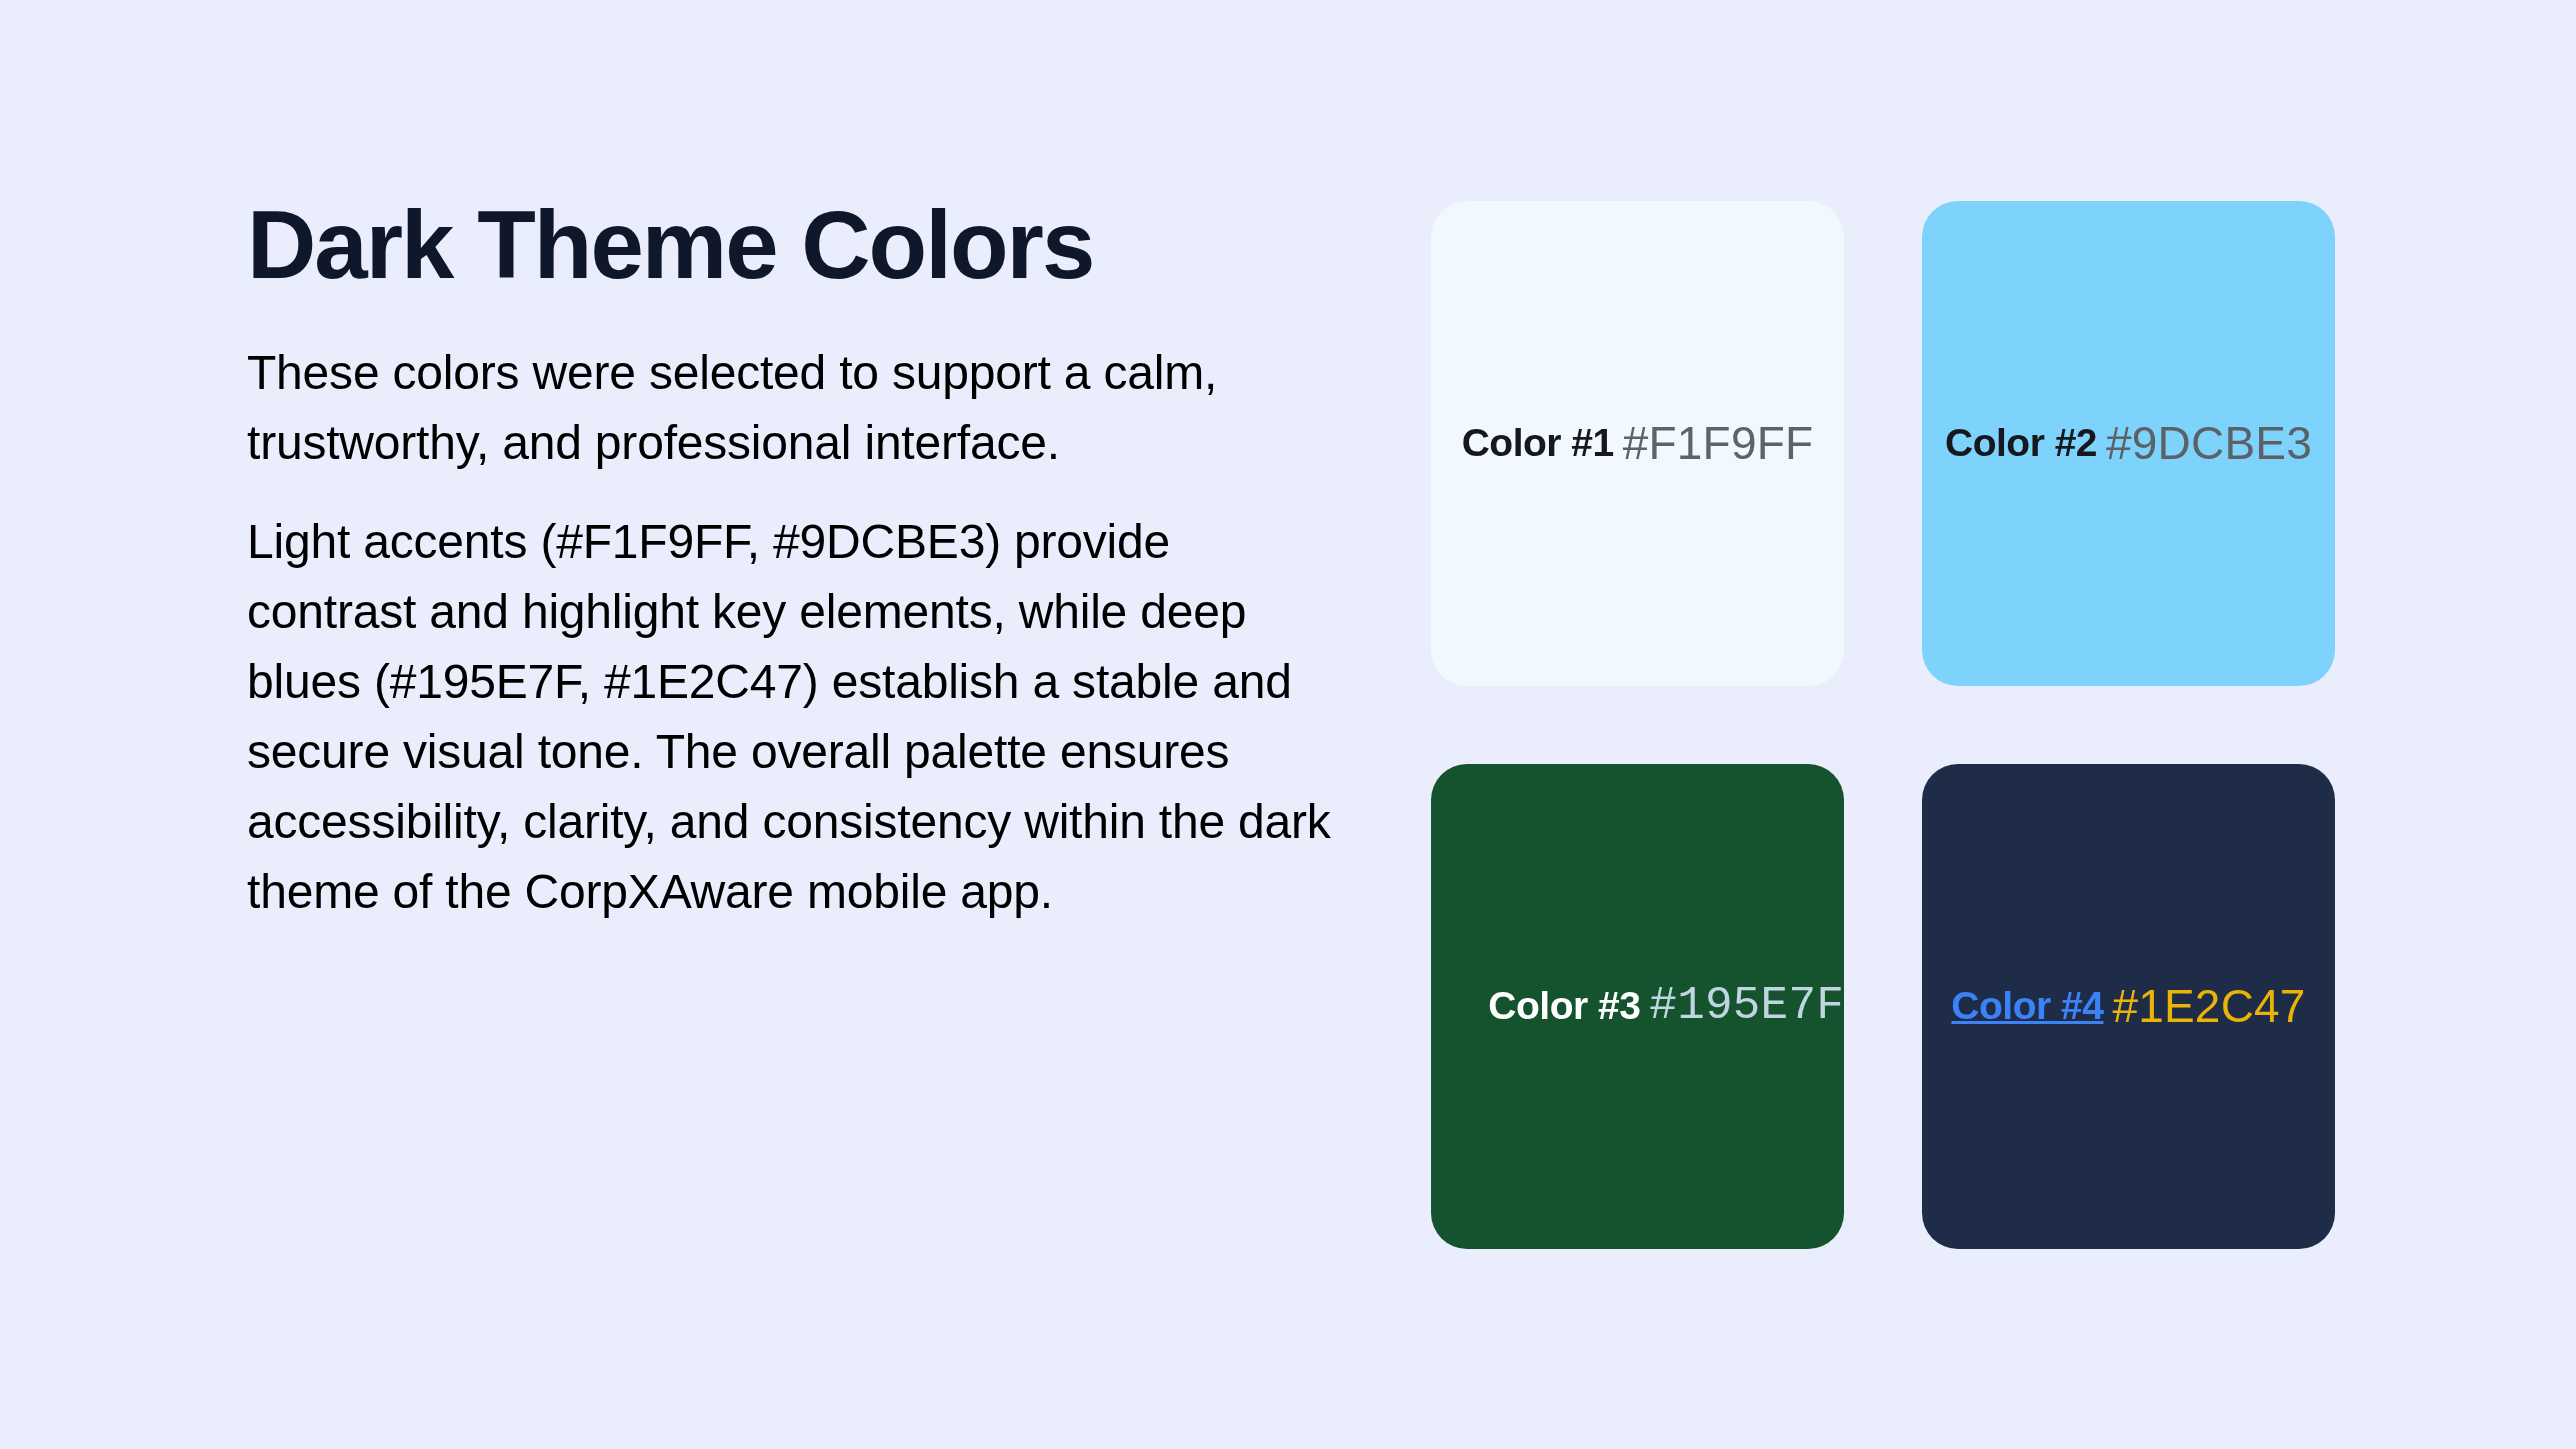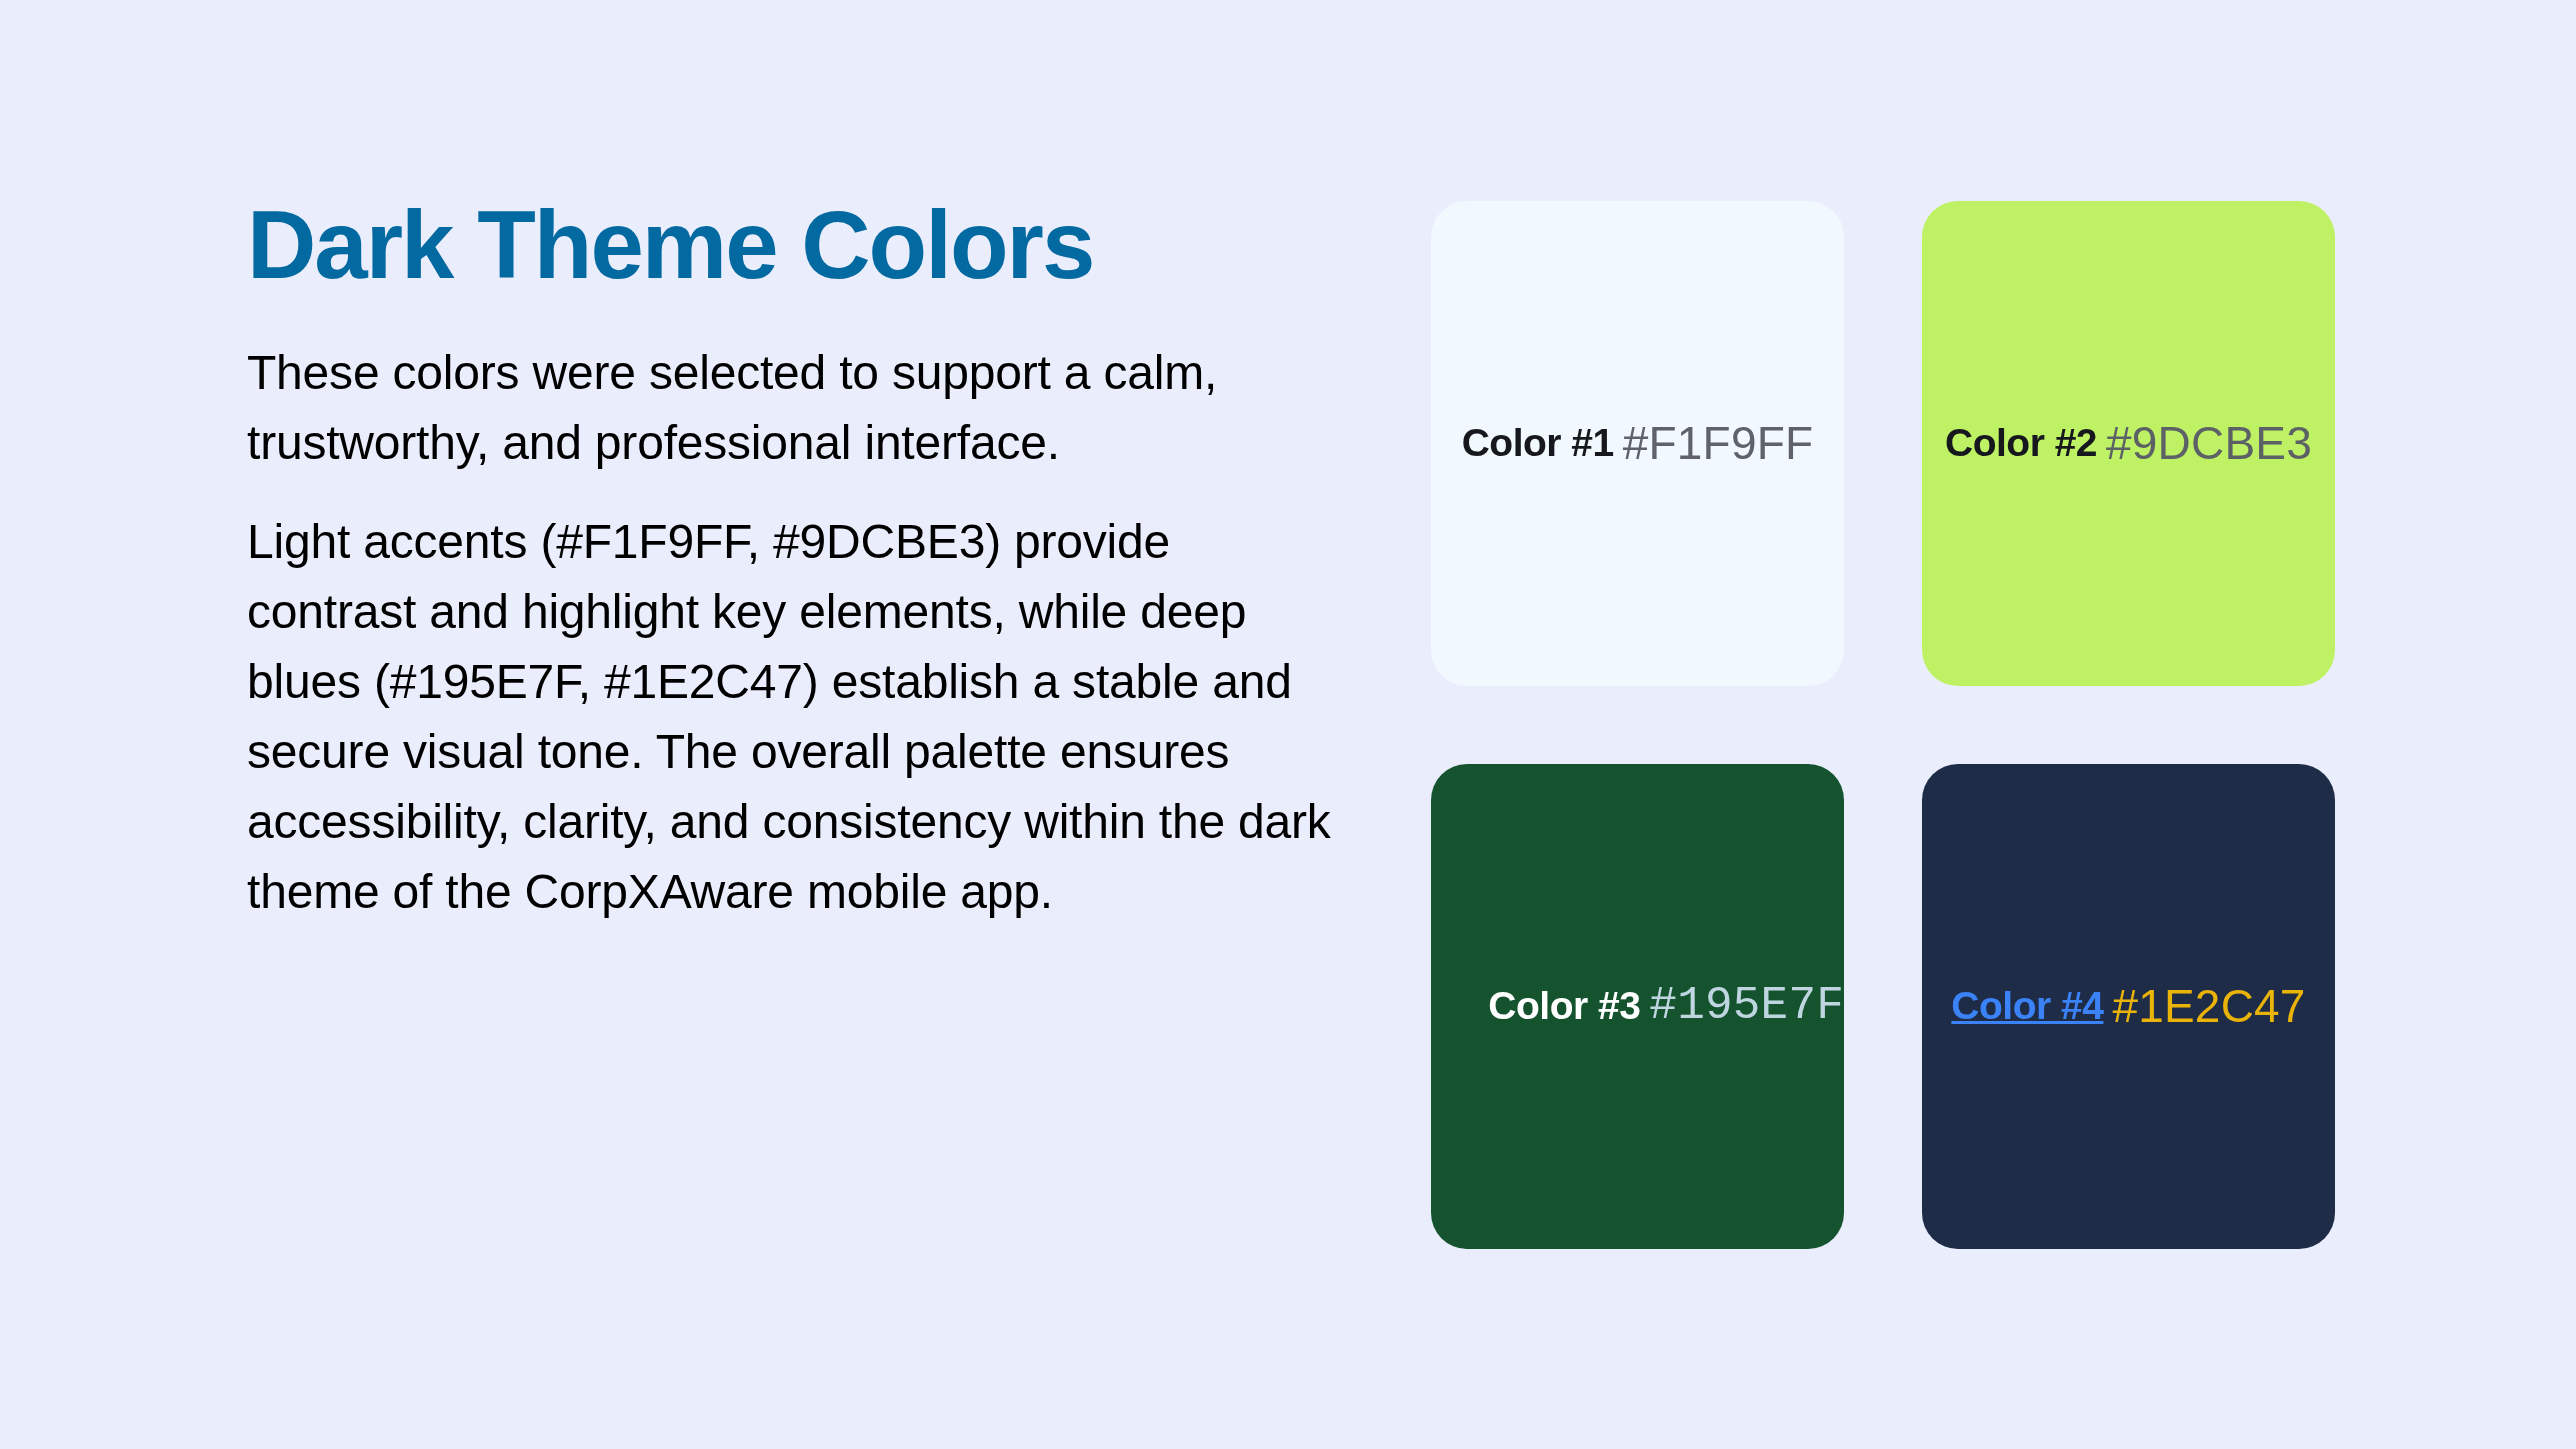--- a/index.html
+++ b/index.html
@@ -29,21 +29,21 @@
     left:247px;
     top:193px;
     width:1100px;
   }
 
   .page-title {
     font-size:96px;
     font-weight:700;
     line-height:1.08;
     letter-spacing:-2px;
-    color:#0369a1;
+    color:#0f172a;
     margin-bottom:41px;
   }
 
   .body-paragraph {
     font-size:48px;
     font-weight:400;
     line-height:70px;
     color:#000000;
     letter-spacing:-0.2px;
   }
@@ -104,21 +104,21 @@
     <p class="body-paragraph">Light accents (#F1F9FF, #9DCBE3) provide contrast and highlight key elements, while deep blues (#195E7F, #1E2C47) establish a stable and secure visual tone. The overall palette ensures accessibility, clarity, and consistency within the dark theme of the CorpXAware mobile app.</p>
   </div>
 
   <div class="swatch-grid">
 
     <div class="swatch-card" style="background: rgb(241, 249, 255);">
       <div class="swatch-name" style="color: rgb(22, 24, 29);">Color #1</div>
       <div class="swatch-hex" style="color: rgb(95, 99, 105);">#F1F9FF</div>
     </div>
 
-    <div class="swatch-card" style="background: #bef264;">
+    <div class="swatch-card" style="background: #7dd3fc;">
       <div class="swatch-name" style="color: rgb(22, 24, 29);">Color #2</div>
       <div class="swatch-hex" style="color: rgb(92, 97, 102);">#9DCBE3</div>
     </div>
 
     <div class="swatch-card" style="background: #14532d; justify-content: flex-end;">
       <div class="swatch-name" style="color: rgb(255, 255, 255);">Color #3</div>
       <div class="swatch-hex" style="color: rgb(191, 214, 225); font-family: Liberation Mono, monospace;">#195E7F</div>
     </div>
 
     <div class="swatch-card" style="background: rgb(30, 44, 71);">

